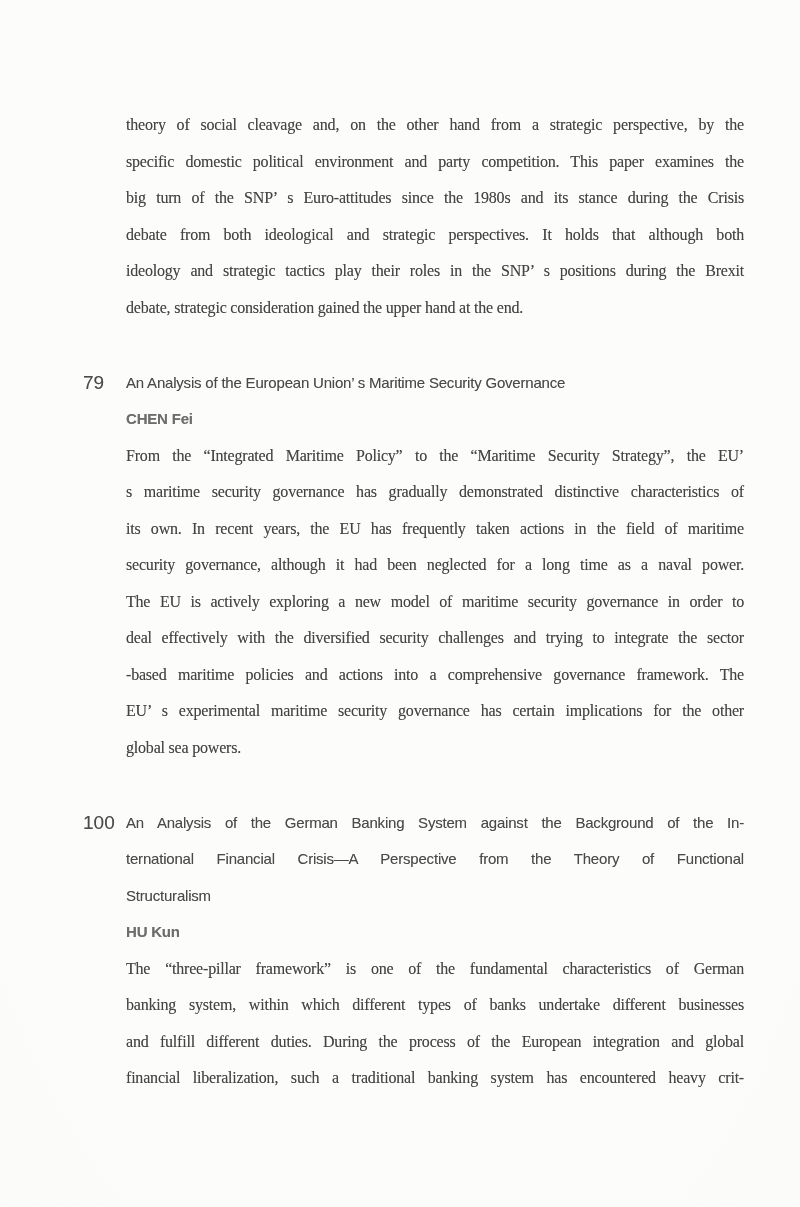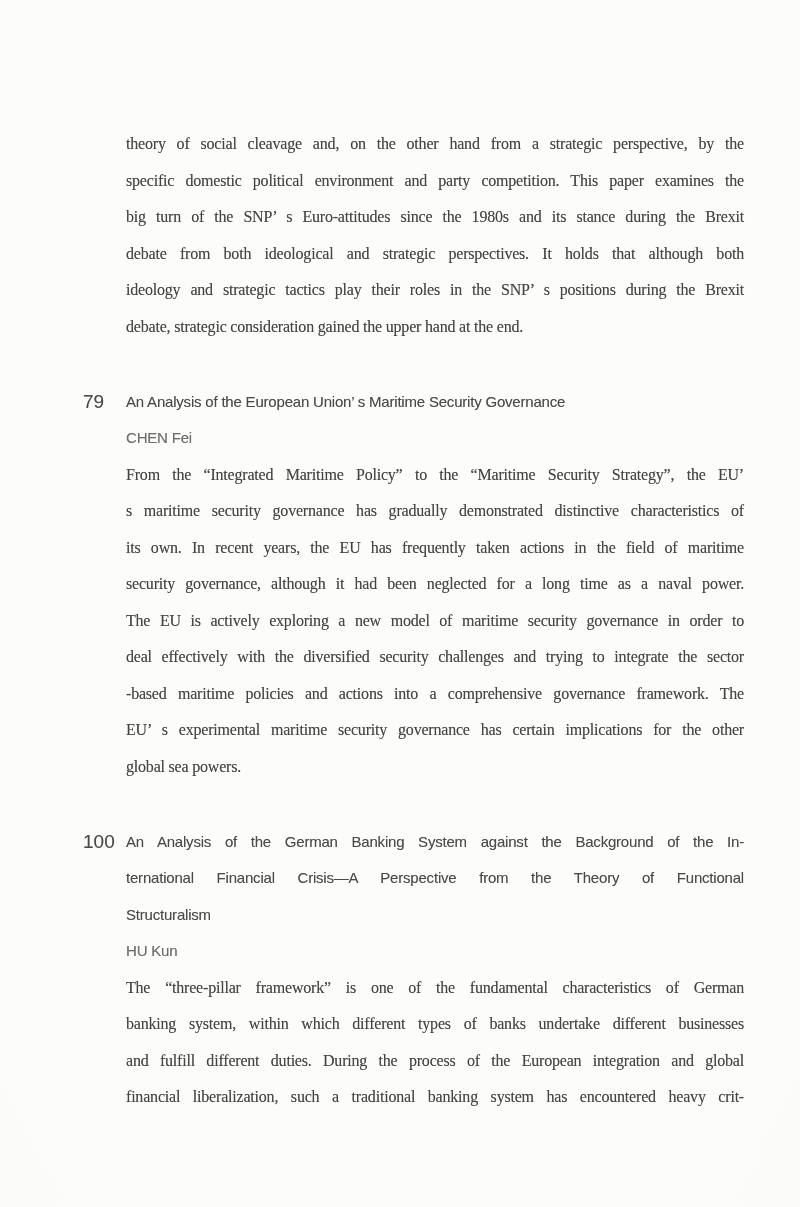--- a/index.html
+++ b/index.html
@@ -16,21 +16,21 @@
     overflow: hidden;
   }
   .page {
     position: relative;
     width: 800px; height: 1207px;
     background: radial-gradient(ellipse at 50% 40%, #fcfcfb 55%, var(--paper) 100%);
     overflow: hidden;
   }
   .content {
     position: absolute;
-    left: 126px; top: 126px;
+    left: 126px; top: 107px;
     width: 618px;
   }
   .ln {
     display: block;
     line-height: 36.5px;
     height: 36.5px;
     white-space: nowrap;
   }
   .serif {
     font-family: "Liberation Serif", serif;
@@ -48,42 +48,42 @@
   }
   .jl {           
     text-align: justify;
     text-align-last: justify;
     white-space: normal;
   }
   .ll {           
     text-align: left;
     text-align-last: left;
   }
-  .author { color: var(--author-text); }
+  .author { color: var(--author-text); font-weight: bold; }
   .entry { position: relative; margin-top: 38.5px; }
   .num {
     position: absolute;
     left: -43px; top: 0;
     line-height: 36.5px;
     font-family: "Liberation Sans", sans-serif;
     font-size: 19px;
     color: var(--heading-text);
     text-shadow: 0 0 0.4px rgba(80,80,80,0.4);
   }
 </style>
 </head>
 <body>
 
 <div class="page">
   <main class="content">
 
     <section class="para">
       <div class="ln serif jl">theory of social cleavage and, on the other hand from a strategic perspective, by the</div>
       <div class="ln serif jl">specific domestic political environment and party competition. This paper examines the</div>
-      <div class="ln serif jl">big turn of the SNP’ s Euro-attitudes since the 1980s and its stance during the Brexit</div>
+      <div class="ln serif jl">big turn of the SNP’ s Euro-attitudes since the 1980s and its stance during the Crisis</div>
       <div class="ln serif jl">debate from both ideological and strategic perspectives. It holds that although both</div>
       <div class="ln serif jl">ideology and strategic tactics play their roles in the SNP’ s positions during the Brexit</div>
       <div class="ln serif ll">debate, strategic consideration gained the upper hand at the end.</div>
     </section>
 
     <section class="entry">
       <span class="num">79</span>
       <div class="ln sans ll">An Analysis of the European Union’ s Maritime Security Governance</div>
       <div class="ln sans ll author">CHEN Fei</div>
       <div class="ln serif jl">From the “Integrated Maritime Policy” to the “Maritime Security Strategy”, the EU’</div>

